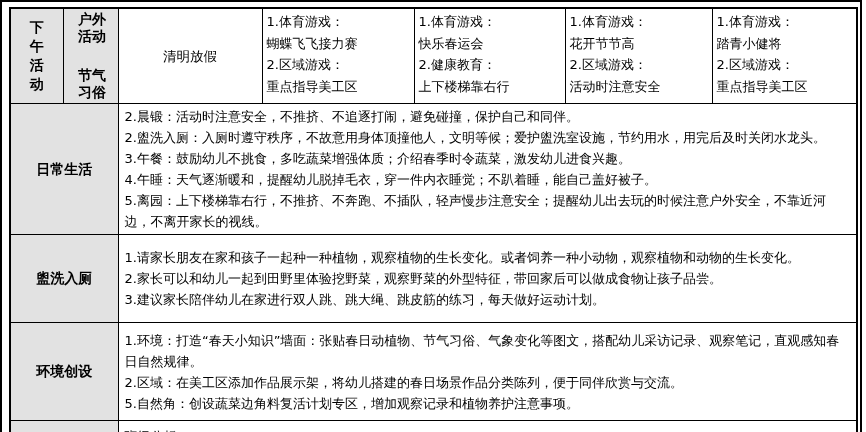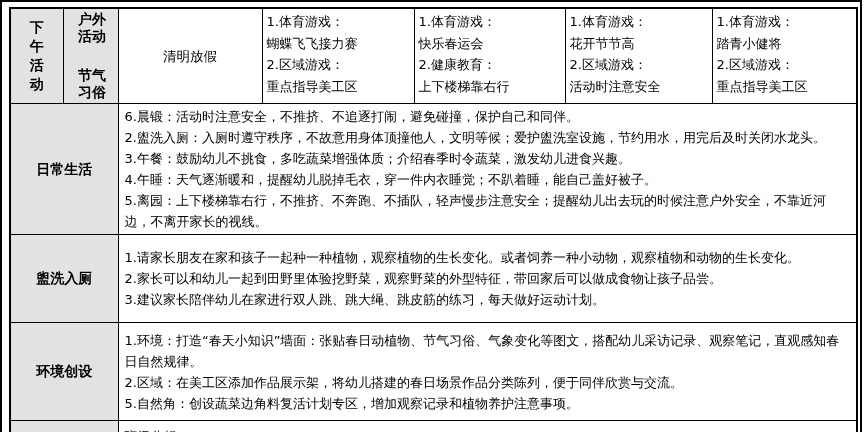--- a/index.html
+++ b/index.html
@@ -107,21 +107,21 @@
       <div>2.区域游戏：</div>
       <div>重点指导美工区</div>
     </td>
   </tr>
 
   <tr class="r2">
     <td class="hdr" colspan="2">
       <span>日常生活</span>
     </td>
     <td class="content" colspan="5">
-      <div class="item">6.晨锻：活动时注意安全，不推挤、不追逐打闹，避免碰撞，保护自己和同伴。</div>
+      <div class="item">2.晨锻：活动时注意安全，不推挤、不追逐打闹，避免碰撞，保护自己和同伴。</div>
       <div class="item">2.盥洗入厕：入厕时遵守秩序，不故意用身体顶撞他人，文明等候；爱护盥洗室设施，节约用水，用完后及时关闭水龙头。</div>
       <div class="item">3.午餐：鼓励幼儿不挑食，多吃蔬菜增强体质；介绍春季时令蔬菜，激发幼儿进食兴趣。</div>
       <div class="item">4.午睡：天气逐渐暖和，提醒幼儿脱掉毛衣，穿一件内衣睡觉；不趴着睡，能自己盖好被子。</div>
       <div class="item">5.离园：上下楼梯靠右行，不推挤、不奔跑、不插队，轻声慢步注意安全；提醒幼儿出去玩的时候注意户外安全，不靠近河边，不离开家长的视线。</div>
     </td>
   </tr>
 
   <tr class="r3">
     <td class="hdr" colspan="2">
       <span>盥洗入厕</span>

